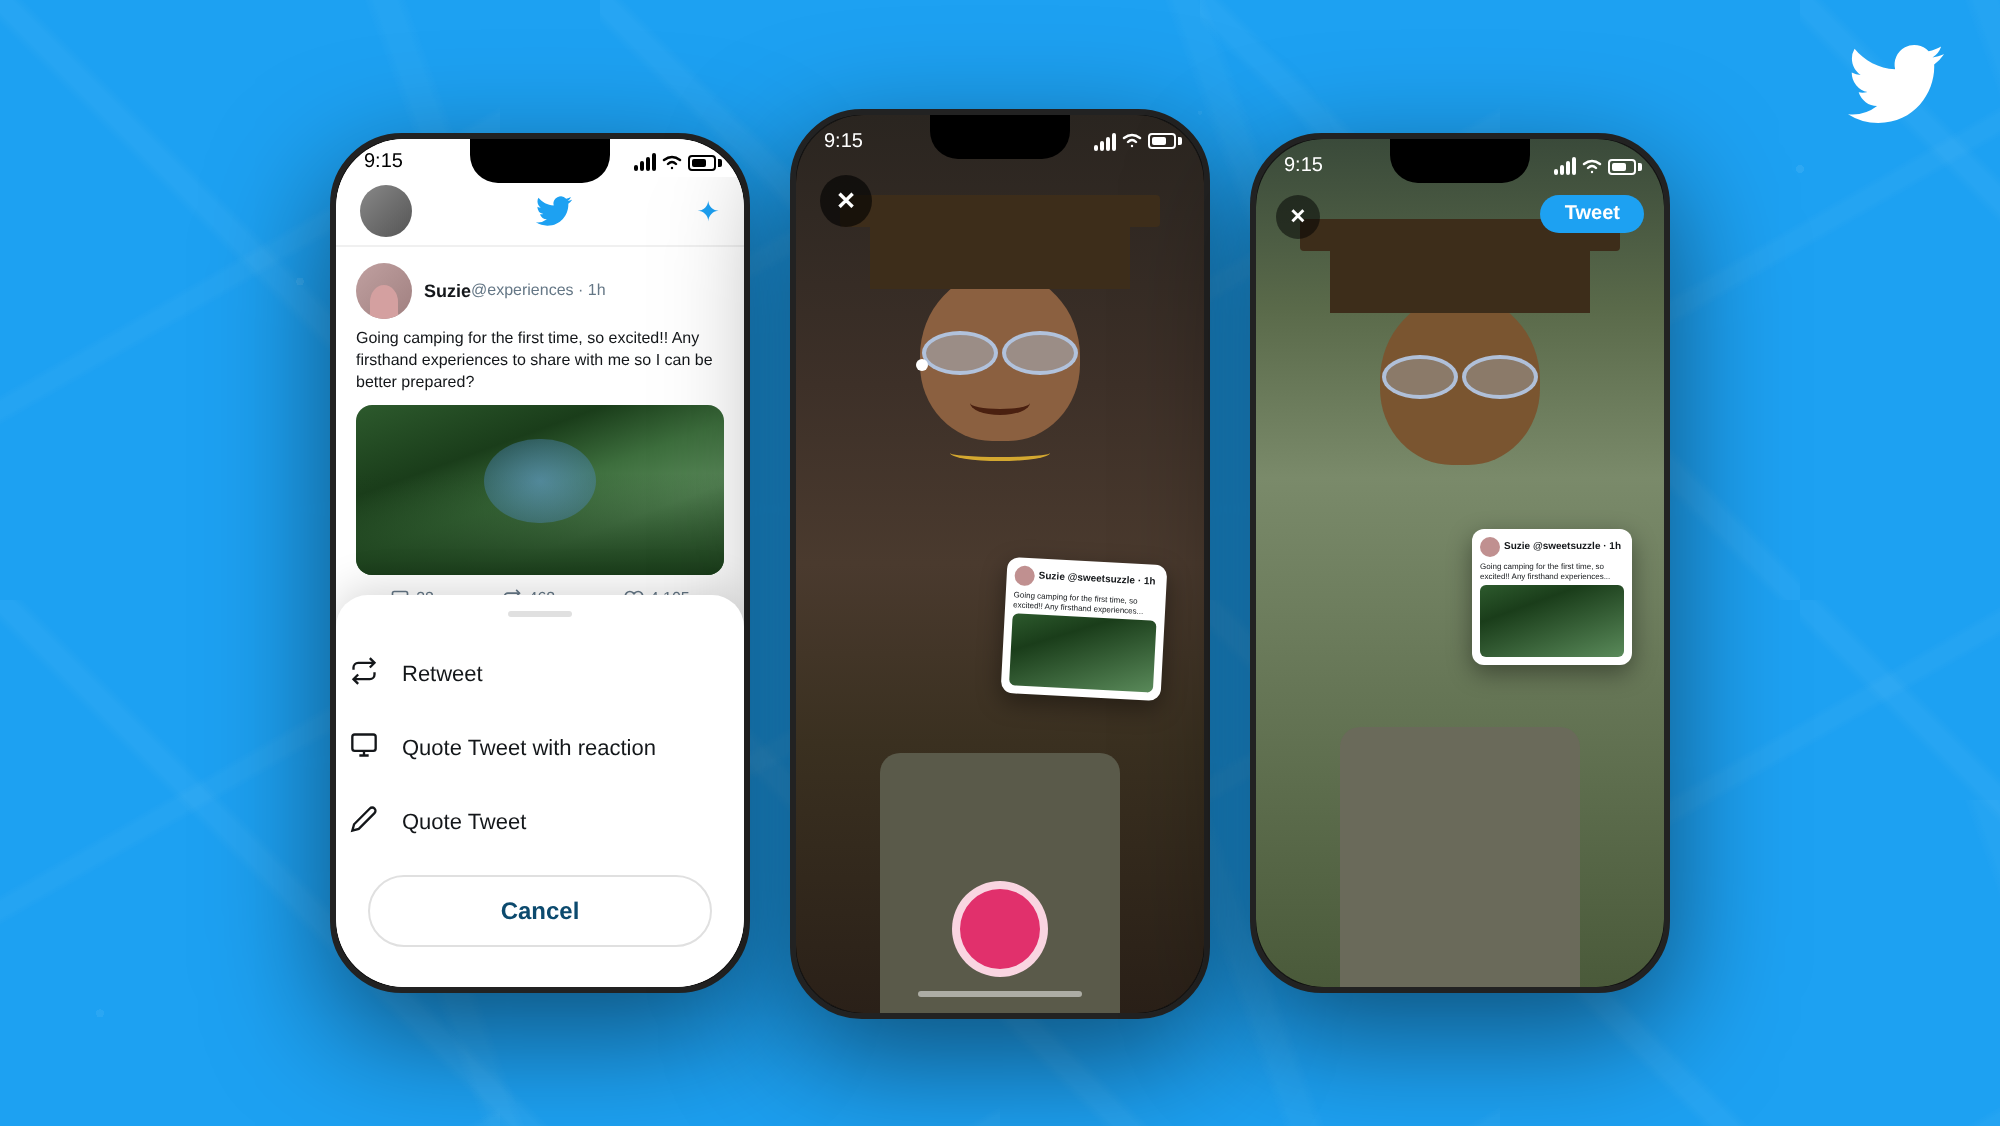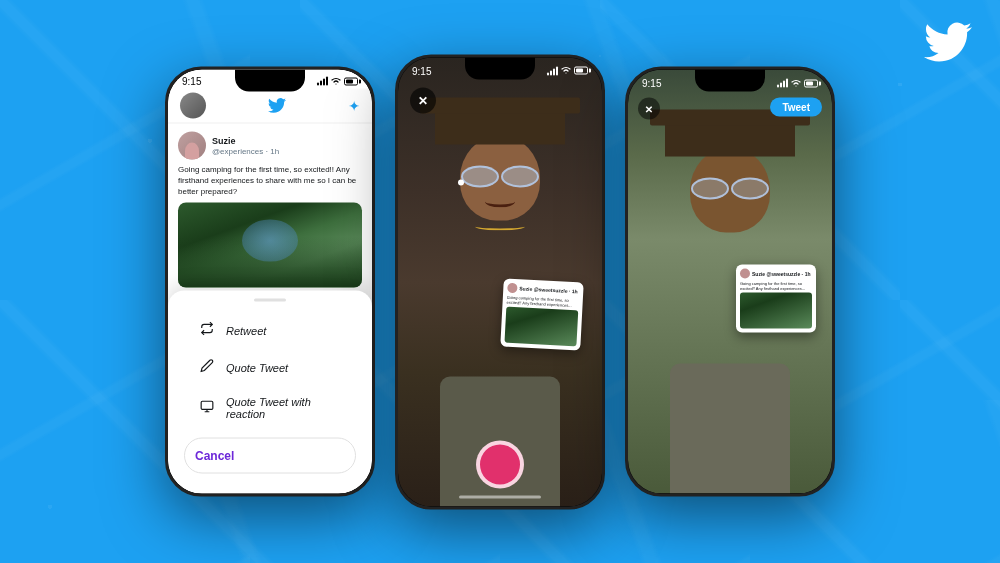--- a/index.html
+++ b/index.html
@@ -248,21 +248,21 @@
       bottom: 0;
       left: 25%;
       width: 50%;
       height: 60%;
       background: #d4a0a0;
       border-radius: 50% 50% 0 0;
     }
 
     .tweet-author-info {
       display: flex;
-      flex-direction: column;
+      flex-direction: row;
     }
 
     .tweet-author-name {
       font-size: 9px;
       font-weight: 700;
       color: #14171a;
       line-height: 1.2;
     }
 
     .tweet-author-handle {
@@ -344,42 +344,41 @@
       height: 3px;
       background: #e0e0e0;
       border-radius: 2px;
       margin: 0 auto 10px;
     }
 
     .bottom-sheet-item {
       display: flex;
       align-items: center;
       gap: 12px;
-      padding: 10px 32px;
+      padding: 10px 7px;
       font-size: 11px;
       color: #14171a;
       font-weight: 500;
-      font-style: italic;
     }
 
     .bottom-sheet-item-icon {
       color: #14171a;
       font-size: 13px;
     }
 
     .cancel-btn {
       display: block;
-      text-align: left;
+      text-align: center;
       margin: 8px 16px 0;
       padding: 10px;
       border: 1.5px solid #e0e0e0;
       border-radius: 50px;
       font-size: 12px;
       font-weight: 700;
-      color: #6d28d9;
+      color: #0c4a6e;
     }
 
     
     .phone2-screen {
       background: #000;
       height: 100%;
       position: relative;
       display: flex;
       flex-direction: column;
     }
@@ -869,34 +868,34 @@
                 <polyline points="7 23 3 19 7 15"></polyline>
                 <path d="M21 13v2a4 4 0 0 1-4 4H3"></path>
             </svg>
           </span>
           <span>Retweet</span>
         </div>
 
         <div class="bottom-sheet-item">
           <span class="bottom-sheet-item-icon">
             <svg width="14" height="14" viewBox="0 0 24 24" fill="none" stroke="#14171a" stroke-width="2">
-              <path d="M17 3a2.828 2.828 0 1 1 4 4L7.5 20.5 2 22l1.5-5.5L17 3z"></path>
-            </svg>
-          </span>
-          <span>Quote Tweet</span>
-        </div>
-
-        <div class="bottom-sheet-item">
-          <span class="bottom-sheet-item-icon">
-            <svg width="14" height="14" viewBox="0 0 24 24" fill="none" stroke="#14171a" stroke-width="2">
               <rect x="2" y="3" width="20" height="14" rx="2" ry="2"></rect>
                 <path d="M8 21h8M12 17v4"></path>
             </svg>
           </span>
           <span>Quote Tweet with reaction</span>
+        </div>
+
+        <div class="bottom-sheet-item">
+          <span class="bottom-sheet-item-icon">
+            <svg width="14" height="14" viewBox="0 0 24 24" fill="none" stroke="#14171a" stroke-width="2">
+              <path d="M17 3a2.828 2.828 0 1 1 4 4L7.5 20.5 2 22l1.5-5.5L17 3z"></path>
+            </svg>
+          </span>
+          <span>Quote Tweet</span>
         </div>
 
         <div class="cancel-btn">Cancel</div>
       </div>
 
     </div>
   </div>
 
   <div class="phone phone-2">
     <div class="phone-notch"></div>

